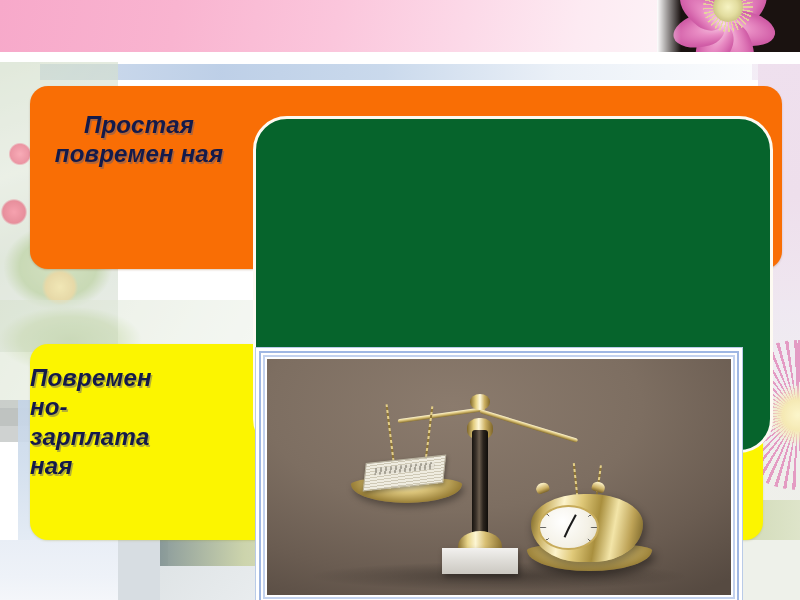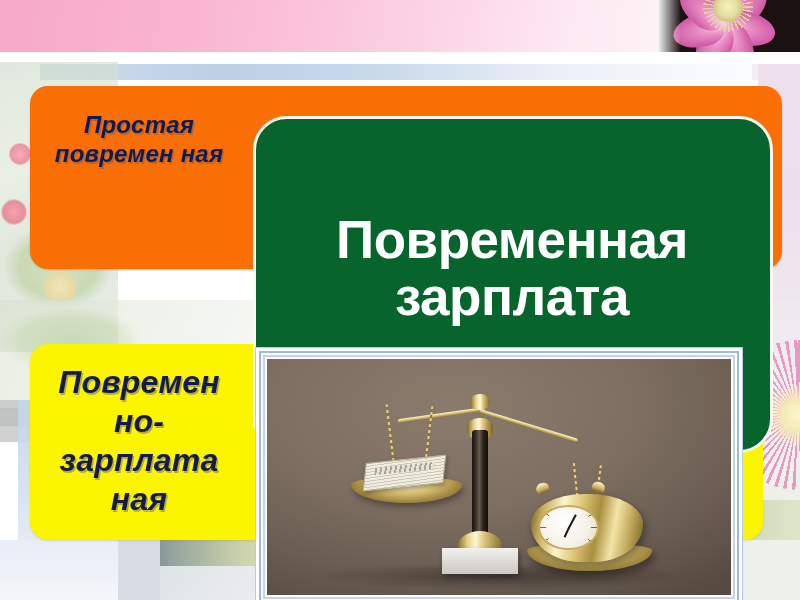--- a/index.html
+++ b/index.html
@@ -254,22 +254,22 @@
     left: 30px; top: 344px;
     width: 733px; height: 196px;
     background: #fcf500;
     border-radius: 18px;
     box-shadow: 0 1px 2px rgba(140,140,0,0.22);
   }
   .box-yellow-label {
     position: absolute;
     left: 30px; top: 363px;
     width: 218px;
-    text-align: center;
-    font-size: 32px;
+    text-align: left;
+    font-size: 24px;
     font-weight: bold;
     font-style: italic;
     line-height: 1.22;
     color: #141a4a;
     text-shadow: 1.5px 1.5px 0 rgba(90,90,120,0.45);
     letter-spacing: 0.2px;
   }
 
   
   .box-green {
@@ -554,21 +554,20 @@
 
   <div class="box-yellow"></div>
   <div class="box-yellow-label">
     <span>Повремен</span><br>
     <span>но-</span><br>
     <span>зарплата</span><br>
     <span>ная</span>
   </div>
 
   <div class="box-green"></div>
-  <div class="box-green-title">Повременная зарплата</div>
 
   <div class="photo-frame">
     <div class="photo-frame-inner">
       <div class="photo-frame-inner2">
         <div class="photo">
           <div class="sc-shadow"></div>
 
           <div class="sc-beam-l"></div>
           <div class="sc-beam-r"></div>
           <div class="sc-cap"></div>

